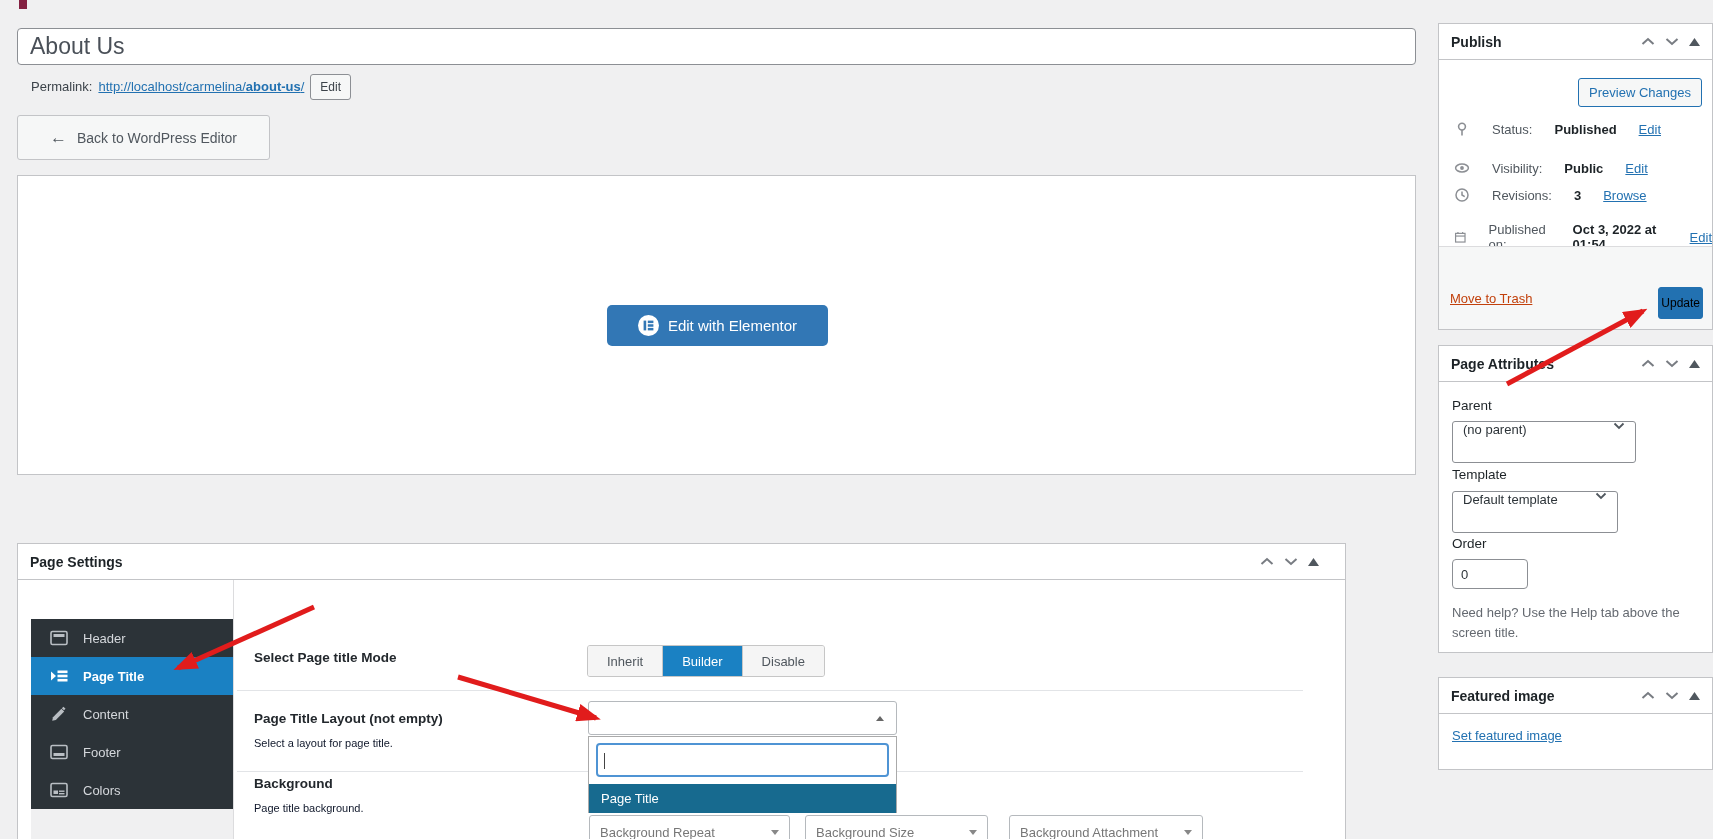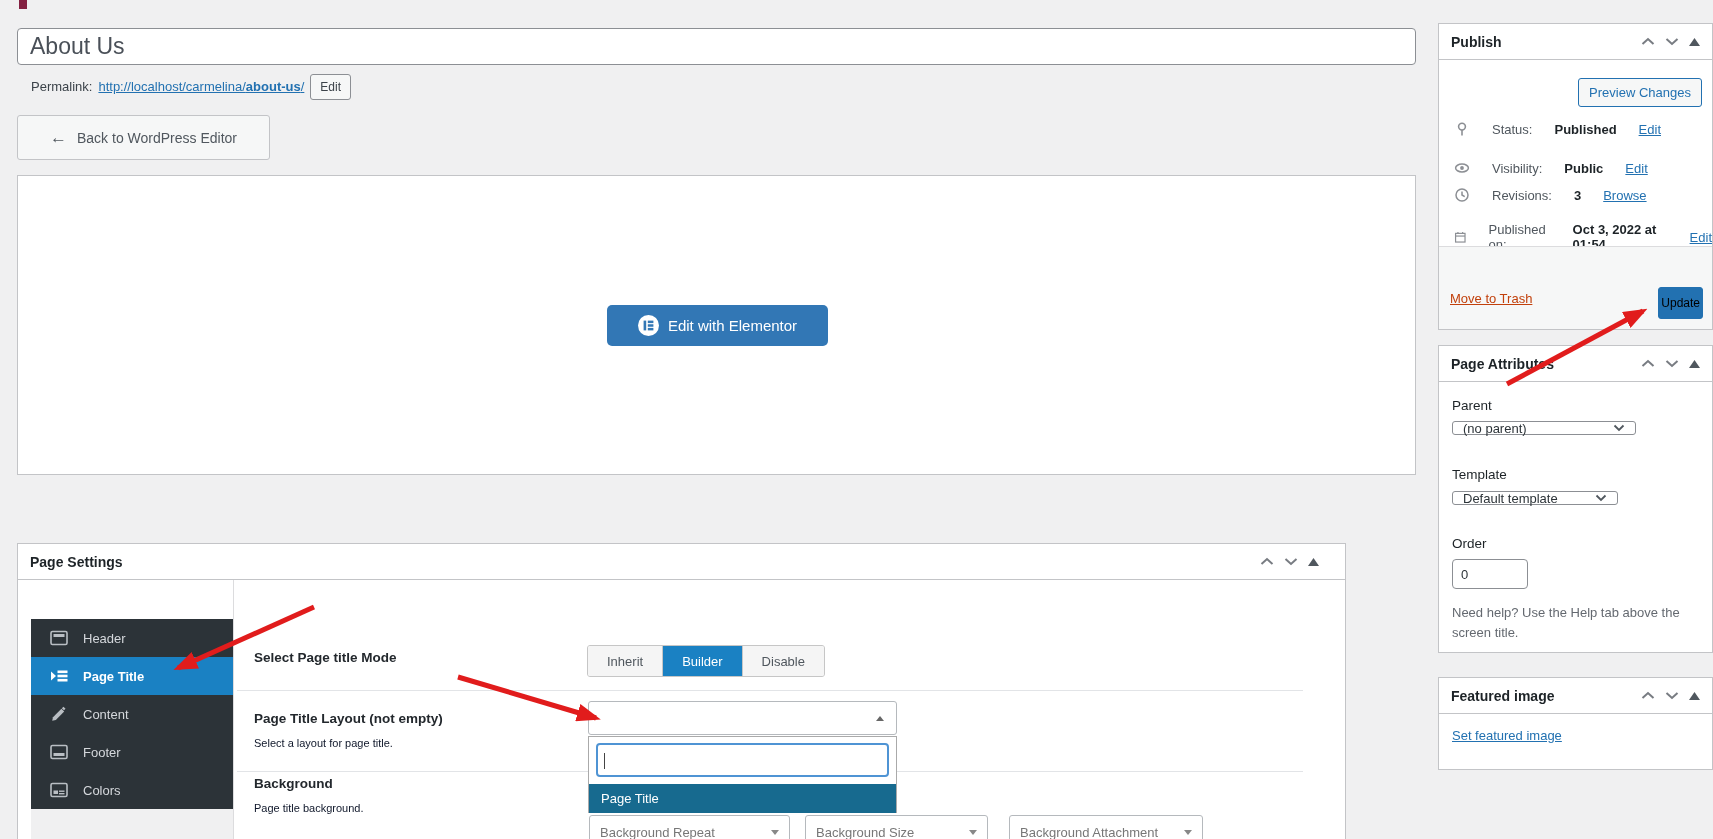--- a/index.html
+++ b/index.html
@@ -53,21 +53,21 @@
   #publish-panel{left:1438px;top:23px;height:307px;}
   #preview-btn{position:absolute;right:10px;top:54px;height:27px;padding:0 10px;background:#f6f7f7;border:1px solid #2271b1;border-radius:3px;color:#2271b1;font-size:13px;display:flex;align-items:center;cursor:pointer;}
   .misc-row{position:absolute;left:15px;display:flex;align-items:center;gap:22px;}
   .misc-row .lbl{color:#50575e;}
   .misc-row .val{font-weight:700;color:#1d2327;}
   #major-actions{position:absolute;left:0;right:0;top:222px;bottom:0;border-top:1px solid #dcdcde;background:#f6f7f7;}
   #update-btn{position:absolute;right:9px;top:40px;height:30px;padding:0 2px;background:#2271b1;border:1px solid #2271b1;border-radius:3px;color:#000000;font-size:12px;display:flex;align-items:center;cursor:pointer;}
   #trash-link{position:absolute;left:11px;top:44px;}
   #attributes-panel{left:1438px;top:345px;height:308px;}
   .attr-label{position:absolute;left:13px;color:#1d2327;font-size:13.5px;}
-  .wp-select{position:absolute;left:13px;height:14px;box-sizing:border-box;background:#fff;border:1px solid #8c8f94;border-radius:3px;display:flex;align-items:center;justify-content:space-between;padding:0 10px;color:#2c3338;cursor:pointer;}
+  .wp-select{position:absolute;left:13px;height:42px;box-sizing:border-box;background:#fff;border:1px solid #8c8f94;border-radius:3px;display:flex;align-items:flex-start;justify-content:space-between;padding:0 10px;color:#2c3338;cursor:pointer;}
   #order-input{position:absolute;left:13px;top:213px;width:76px;height:30px;box-sizing:border-box;border:1px solid #8c8f94;border-radius:4px;padding:0 8px;font-size:13px;color:#2c3338;font-family:"Liberation Sans","DejaVu Sans",sans-serif;}
   #help-text{position:absolute;left:13px;top:257px;width:245px;color:#646970;line-height:1.55;}
   #featured-panel{left:1438px;top:677px;height:93px;}
   #set-featured{position:absolute;left:13px;top:50px;}
   #arrow-overlay{left:0;top:0;width:1713px;height:839px;pointer-events:none;z-index:40;}
 </style>
 </head>
 <body>
 
 <div id="canvas">

